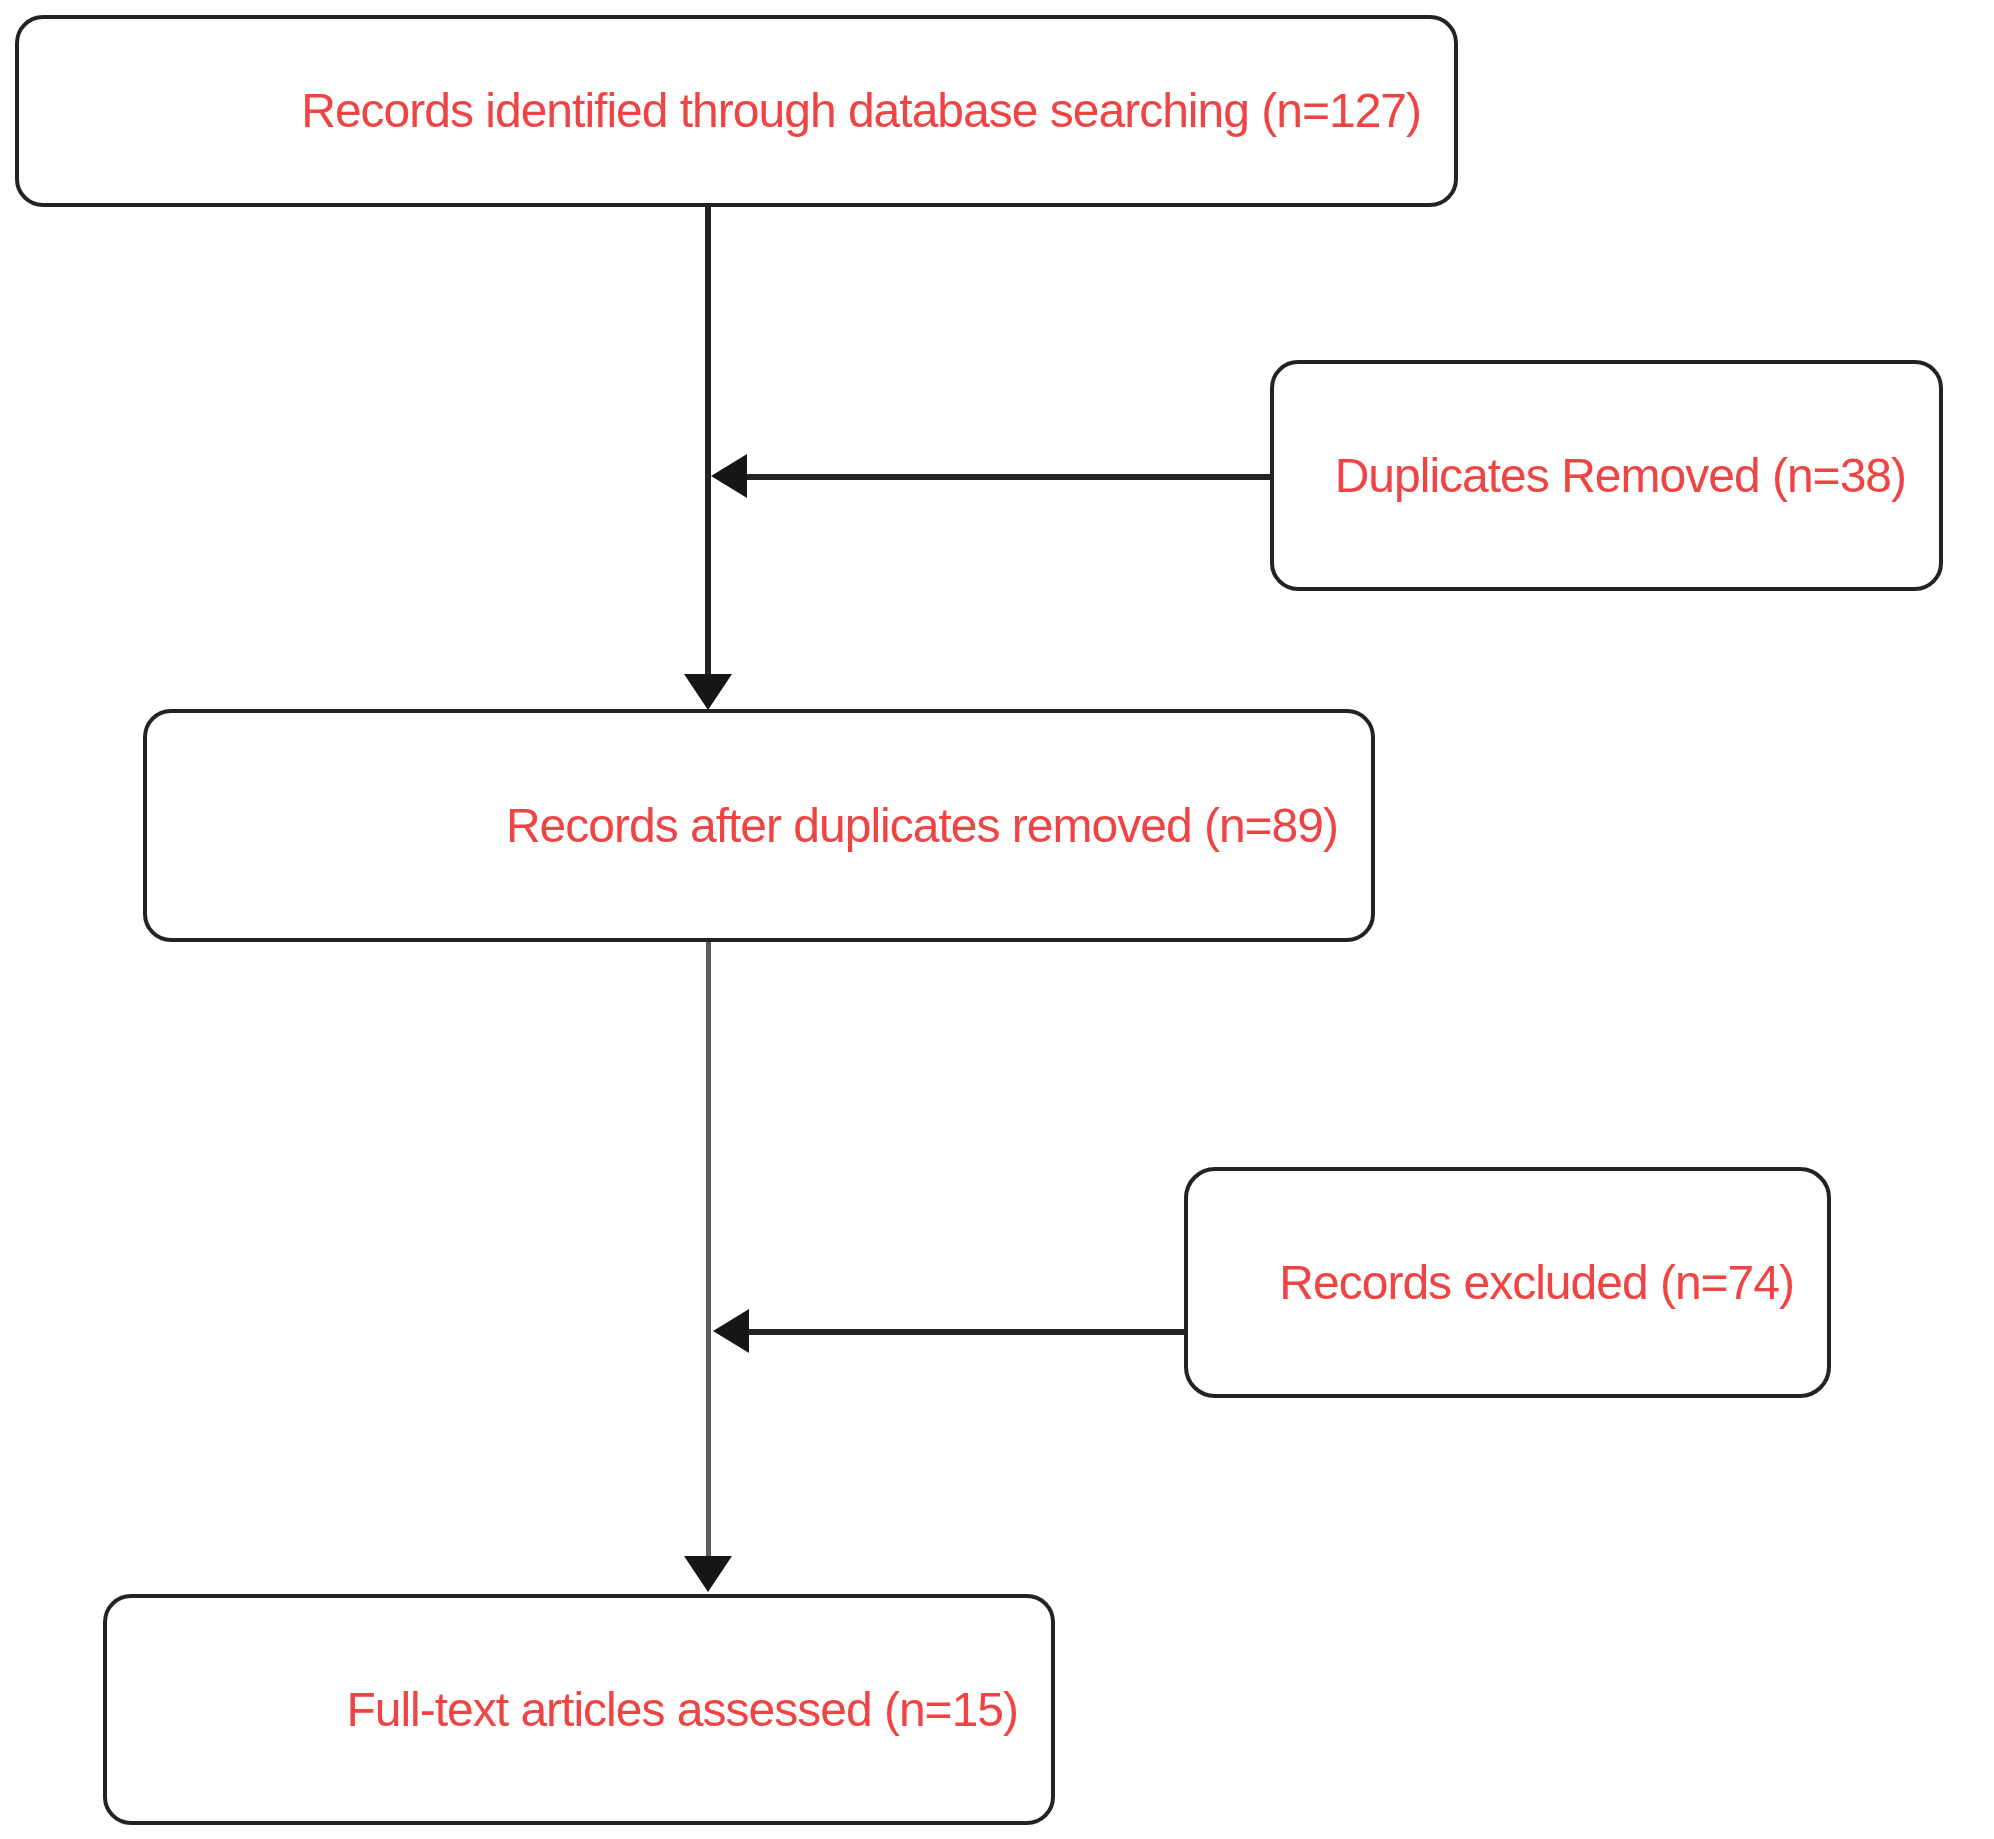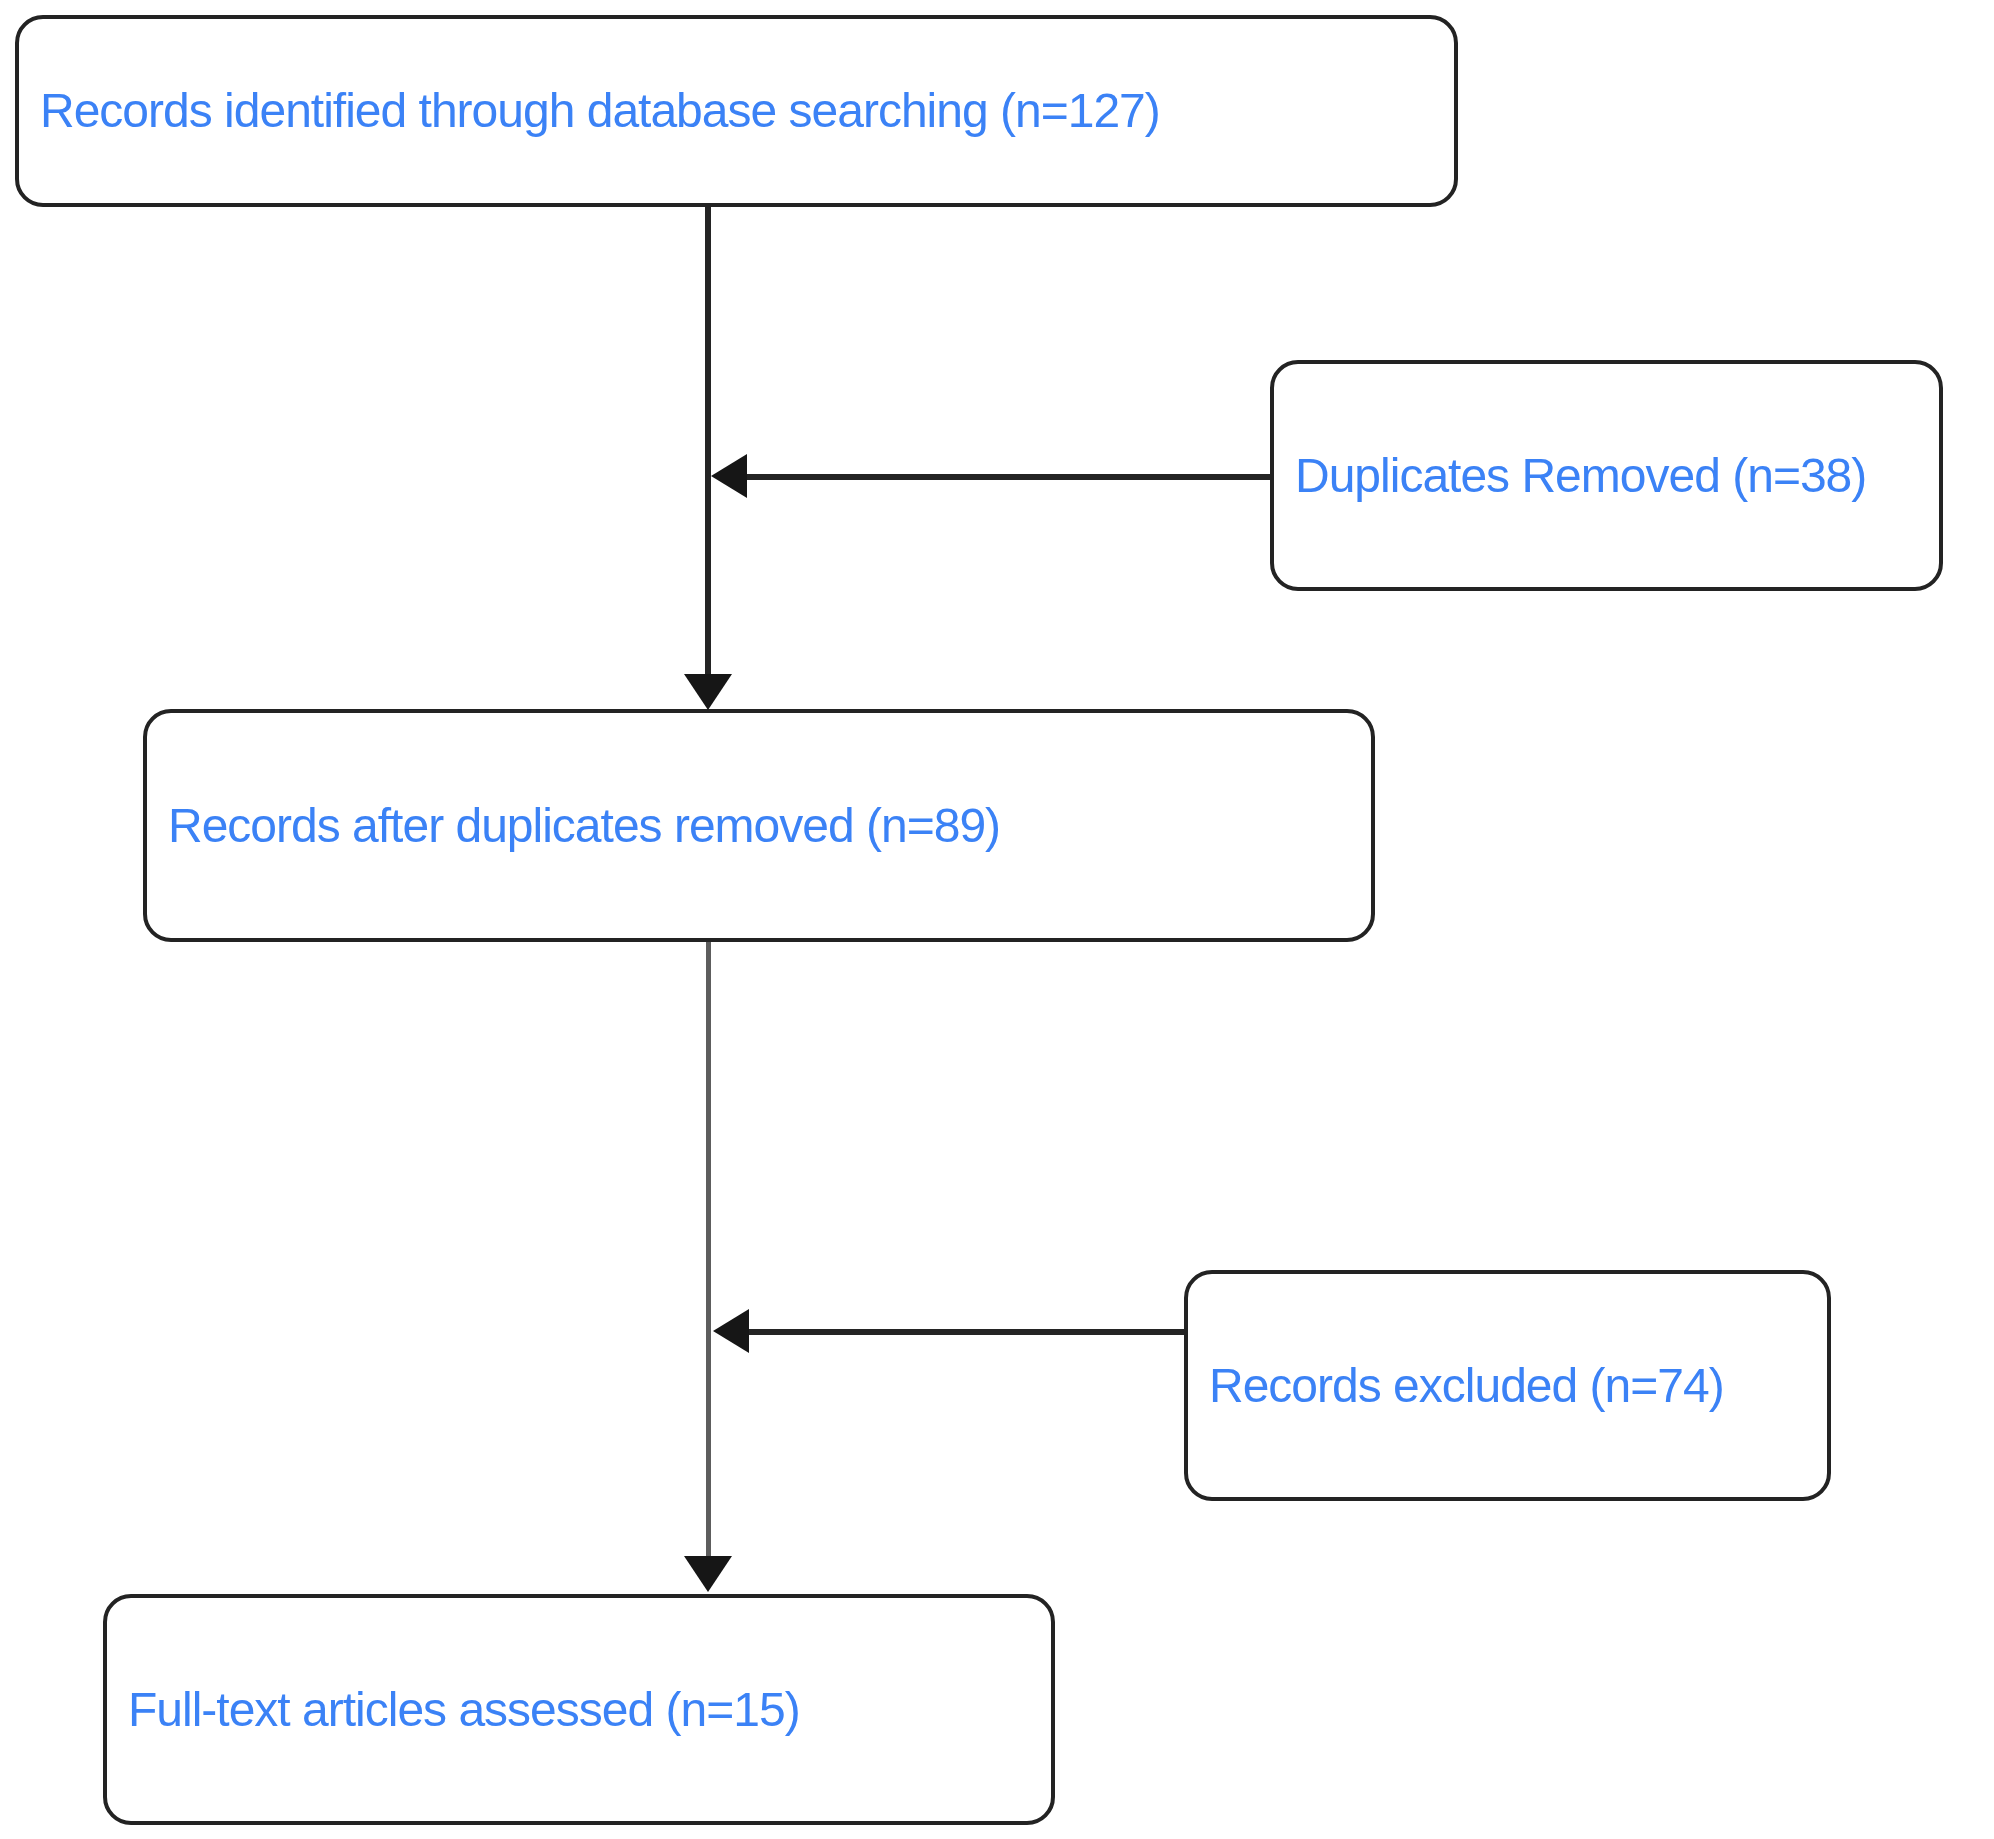--- a/index.html
+++ b/index.html
@@ -18,27 +18,27 @@
     font-family: "Liberation Sans", sans-serif;
   }
   .box {
     position: absolute;
     box-sizing: border-box;
     background: #ffffff;
     border: 4.6px solid #232323;
     border-radius: 28px;
     display: flex;
     align-items: center;
-    justify-content: flex-start;
+    justify-content: flex-end;
     text-align: center;
-    color: #3b82f6;
+    color: #ef4444;
     font-size: 48px;
     letter-spacing: -1px;
     line-height: 1.15;
-    padding: 0 21px;
+    padding: 0 33px;
   }
   .line {
     position: absolute;
     background: #242424;
   }
   .line.gray {
     background: #5d5d5d;
   }
   .arrowhead {
     position: absolute;
@@ -52,21 +52,21 @@
   }
   .arrowhead.left {
     border-top: 22.4px solid transparent;
     border-bottom: 22.4px solid transparent;
     border-right: 36px solid #161616;
   }
 
   #box-identified       { left: 15px;   top: 14.5px;   width: 1443px; height: 192px; }
   #box-duplicates       { left: 1270px; top: 360px;  width: 673px; height: 231px; }
   #box-after-duplicates { left: 143px;  top: 709px; width: 1232px; height: 233px; }
-  #box-excluded         { left: 1184px; top: 1270px; width: 647px;  height: 231px; }
+  #box-excluded         { left: 1184px; top: 1167px; width: 647px;  height: 231px; border-radius: 31px; }
   #box-fulltext         { left: 103px;  top: 1594px; width: 952px; height: 231px; }
 
   
   #vline-1      { left: 705px; top: 207px;  width: 6px;  height: 471px; }
   #vhead-1      { left: 684px; top: 674px; }
 
   
   #hline-1      { left: 746px; top: 474px;  width: 525px; height: 6px; }
   #hhead-1      { left: 711px; top: 454px;  }
 

